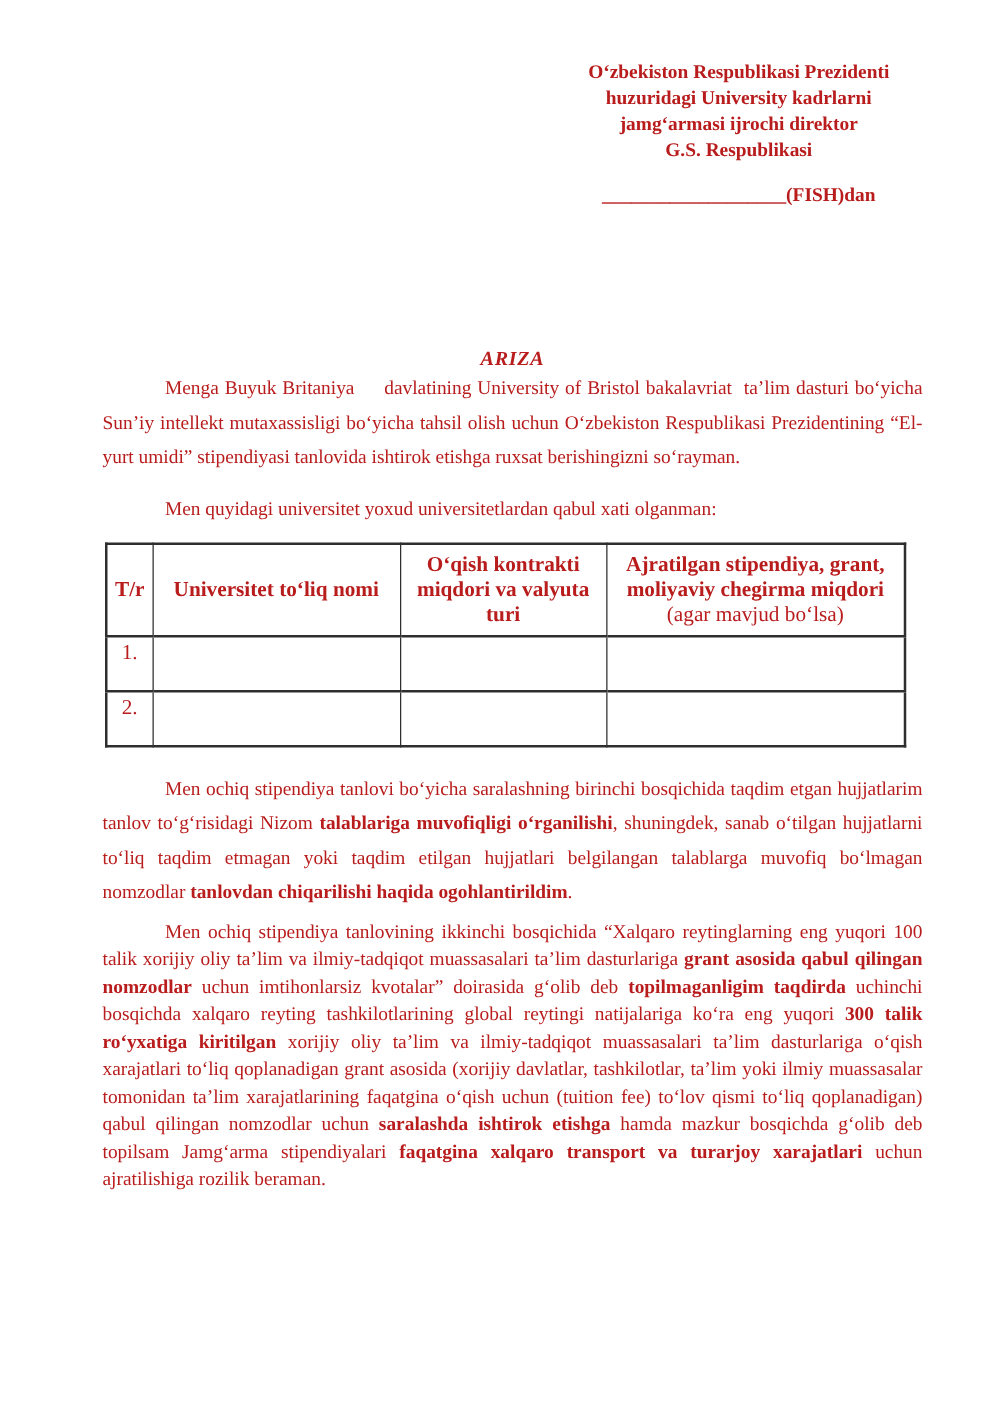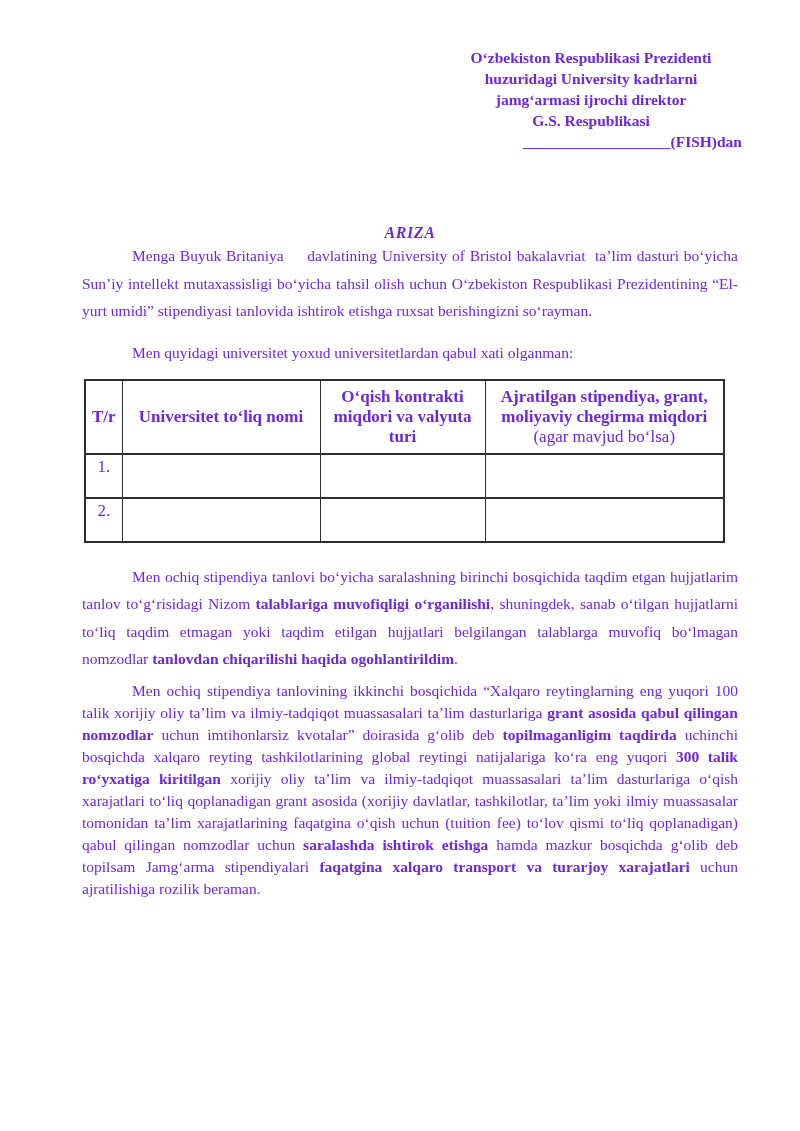--- a/index.html
+++ b/index.html
@@ -3,44 +3,45 @@
 <meta charset="utf-8">
 <style>
   * { margin: 0; padding: 0; box-sizing: border-box; }
   html, body { background: #ffffff; }
   .page {
     position: relative;
     width: 800px;
     height: 1131px;
     margin: 0 auto;
     background: #ffffff;
-    color: #6d28d9;
+    color: #b91c1c;
     font-family: "Liberation Serif", "DejaVu Serif", serif;
     font-size: 15.5px;
     padding: 47px 62px 0 82px;
     overflow: hidden;
   }
   .recipient-block {
     width: 302px;
     margin-left: auto;
     margin-right: -4px;
     text-align: center;
     font-weight: bold;
     line-height: 21px;
     font-size: 15.5px;
   }
   .recipient-line { white-space: nowrap; }
   .fish-line {
+    margin-top: 15px;
     font-weight: bold;
     white-space: nowrap;
-    text-align: right;
+    text-align: center;
   }
   .fish-blank { letter-spacing: 0; }
   .doc-title {
-    margin-top: 72px;
+    margin-top: 112px;
     text-align: center;
     font-weight: bold;
     font-style: italic;
     font-size: 16px;
     letter-spacing: 0.6px;
   }
   p.body-par {
     text-align: justify;
     text-indent: 50px;
   }

